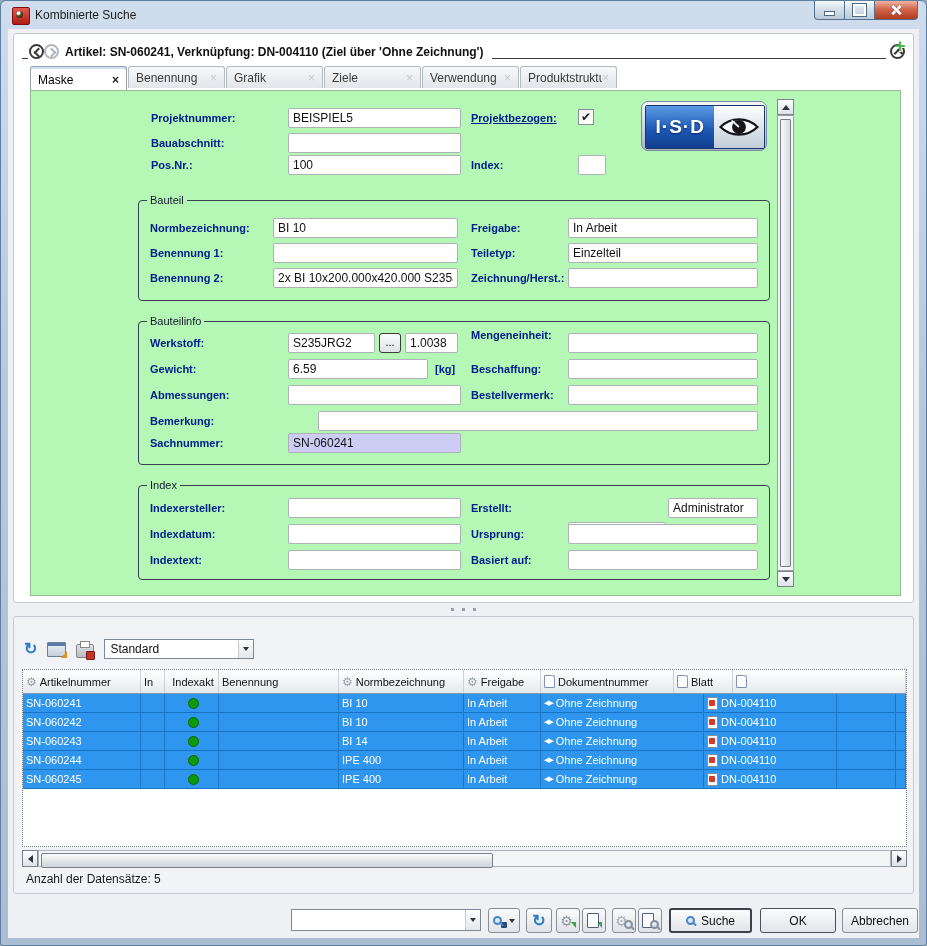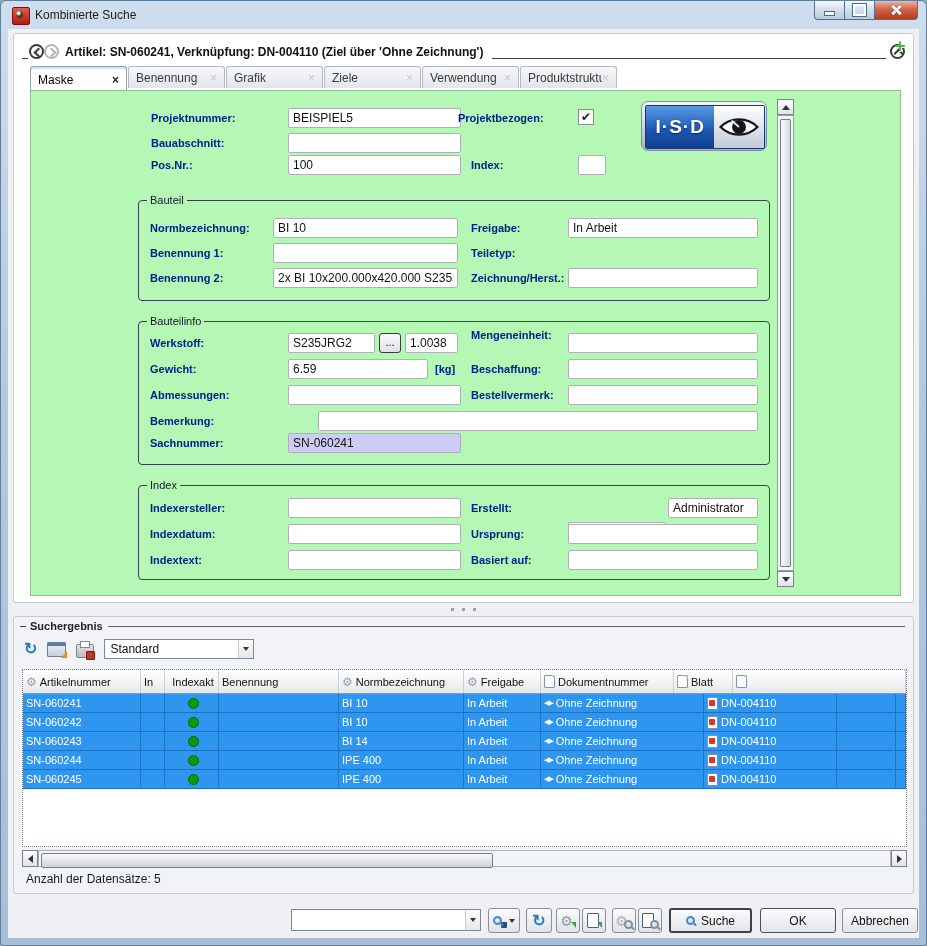--- a/index.html
+++ b/index.html
@@ -186,21 +186,21 @@
         <div class="tab">
             <span class="lab">Produktstruktur</span>
             <span class="tab-x">×</span>
           </div>
       </div>
       <span class="tab-add">+</span>
 
       <div class="page">
         <span class="lbl" style="left:120px;top:21px;">Projektnummer:</span>
         <input class="inp" style="left: 257px; top: 17px; width: 173px;" value="BEISPIEL5">
-        <span class="lbl" style="left:427px;top:21px;">Projektbezogen:</span>
+        <span class="lbl" style="left:440px;top:21px;text-decoration:underline;">Projektbezogen:</span>
         <span class="chk" style="left:547px;top:18px;"><span>✔</span></span>
         <div class="logo">
           <div class="logo-in">
             <span class="logo-txt">I·S·D</span>
             <span class="logo-eye">
               <svg width="42" height="24" viewBox="0 0 44 26">
                   <path d="M2 13 C13 2, 31 2, 42 13 C31 24, 13 24, 2 13 Z" fill="#fafbfc" stroke="#15151a" stroke-width="2.4"></path>
                   <circle cx="22" cy="13" r="7.5" fill="#15151a"></circle>
                   <line x1="22" y1="13" x2="14" y2="6" stroke="#e8e8ec" stroke-width="2"></line>
                 </svg>
@@ -220,20 +220,21 @@
           <span class="grp-leg">Bauteil</span>
         </div>
         <span class="lbl" style="left:119px;top:131px;">Normbezeichnung:</span>
         <input class="inp" style="left: 242px; top: 127px; width: 185px;" value="BI 10">
         <span class="lbl" style="left:440px;top:131px;">Freigabe:</span>
         <input class="inp" style="left: 537px; top: 127px; width: 190px;" value="In Arbeit">
 
         <span class="lbl" style="left:119px;top:156px;">Benennung 1:</span>
         <input class="inp" style="left: 242px; top: 152px; width: 185px;" value="">
         <span class="lbl" style="left:440px;top:156px;">Teiletyp:</span>
+        <input class="inp" style="left: 537px; top: 152px; width: 190px;" value="Einzelteil">
 
         <span class="lbl" style="left:119px;top:181px;">Benennung 2:</span>
         <input class="inp" style="left: 242px; top: 177px; width: 185px;" value="2x BI 10x200.000x420.000 S235JR">
         <span class="lbl" style="left:440px;top:181px;">Zeichnung/Herst.:</span>
         <input class="inp" style="left: 537px; top: 177px; width: 190px;" value="">
 
         <div class="grp" style="left:107px;top:230px;width:630px;height:142px;">
           <span class="grp-leg">Bauteilinfo</span>
         </div>
         <span class="lbl" style="left:119px;top:246px;">Werkstoff:</span>
@@ -293,25 +294,20 @@
       </div>
     </div>
 
     <div class="split">
         <i></i>
         <i></i>
         <i></i>
       </div>
 
     <div class="results">
-      <div class="res-leg">
-        <span class="stub"></span>
-        <span class="t">Suchergebnis</span>
-        <span class="line"></span>
-      </div>
       <div class="rtools">
         <span class="ic-refresh">↻</span>
         <span class="ic-export"></span>
         <span class="ic-print"></span>
         <span class="combo" style="width:150px;">
           <span class="val">Standard</span>
           <span class="arr">
               <span class="arr-dn-s"></span>
             </span>
         </span>

